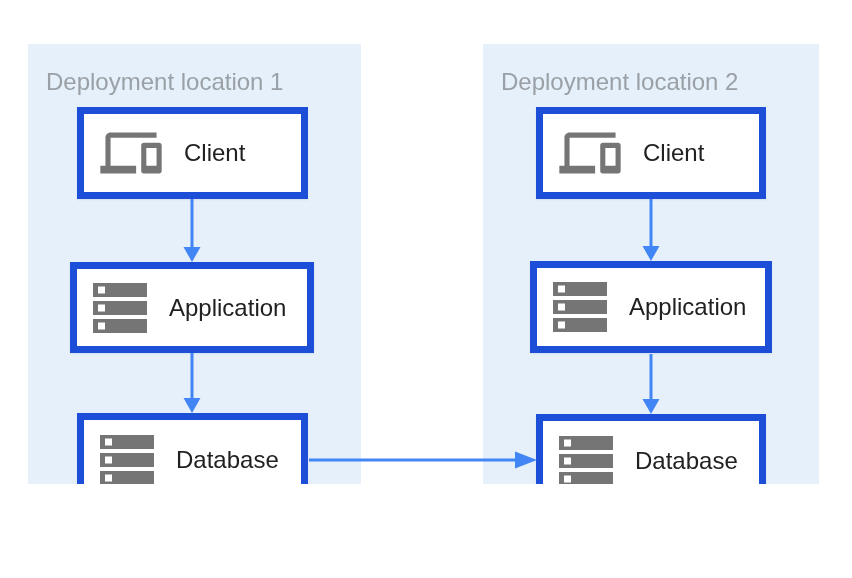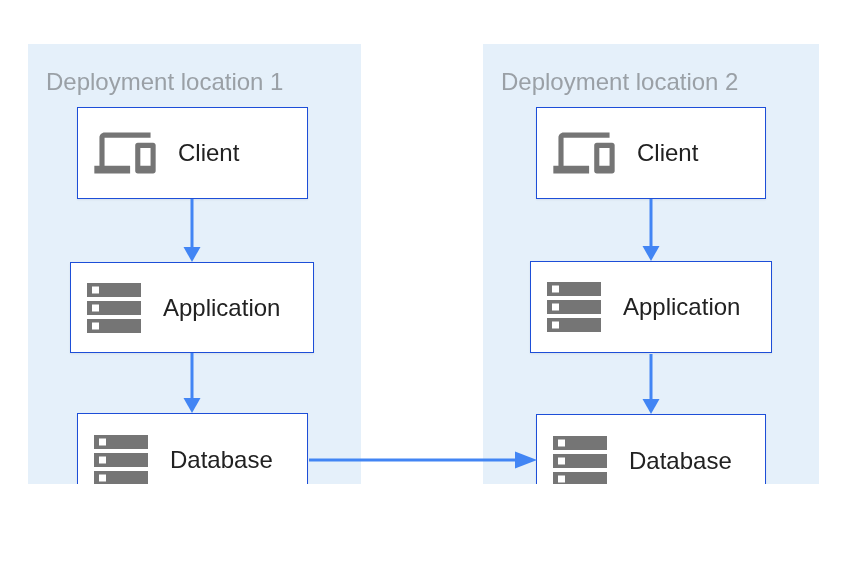--- a/index.html
+++ b/index.html
@@ -27,21 +27,21 @@
     font-size: 24px;
     font-weight: 400;
     line-height: 1.2;
     color: #9AA0A6;
     white-space: nowrap;
   }
   .node {
     position: absolute;
     box-sizing: border-box;
     background: #ffffff;
-    border: 1px solid #1d4ed8;
+    border: 7px solid #1d4ed8;
     box-shadow: 0 1px 2px rgba(0,0,0,0.07);
     display: flex;
     align-items: center;
     padding-left: 16px;
     gap: 22px;
   }
   .node-label {
     font-size: 24px;
     color: #212121;
     white-space: nowrap;

